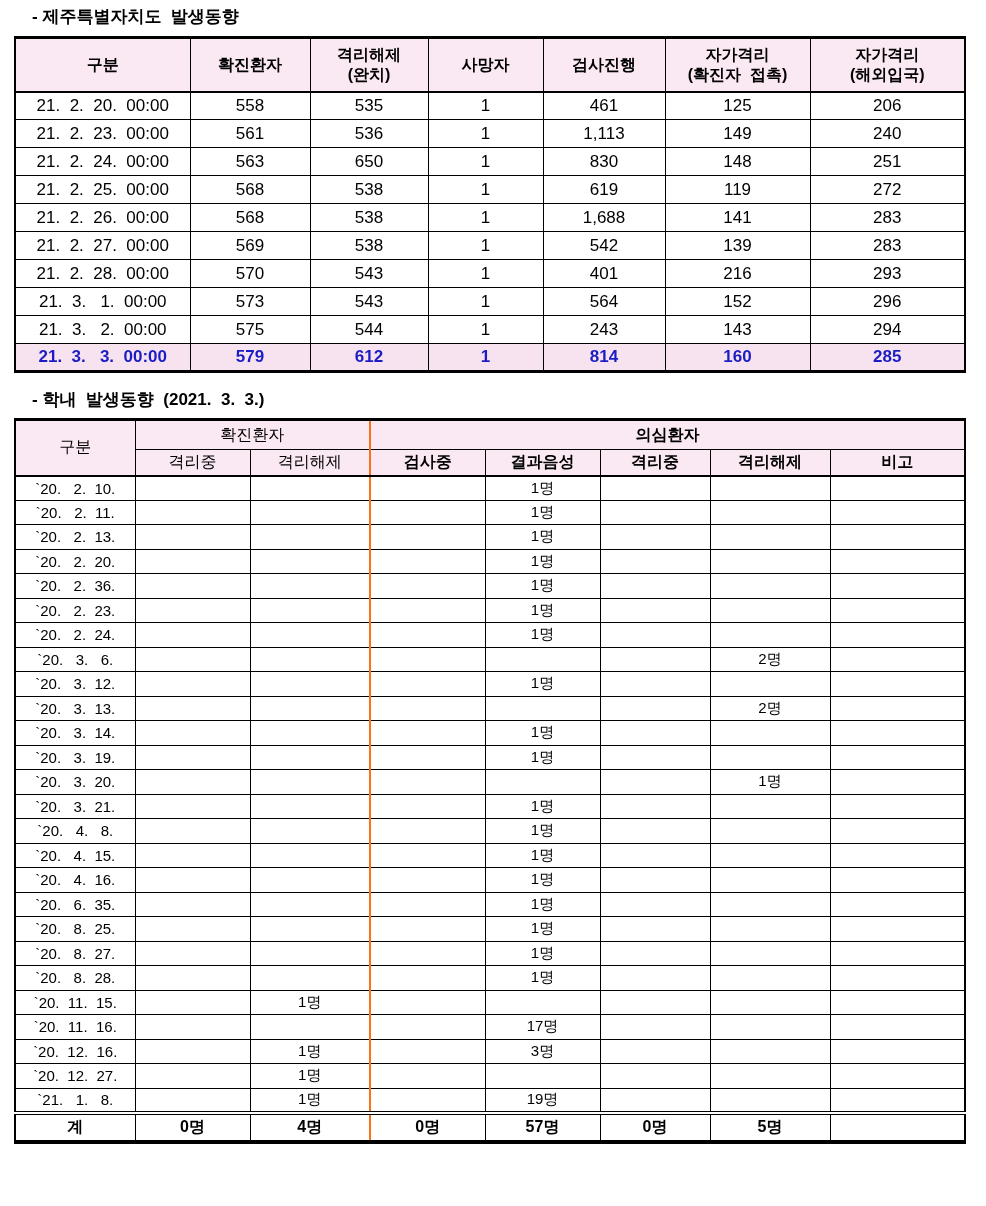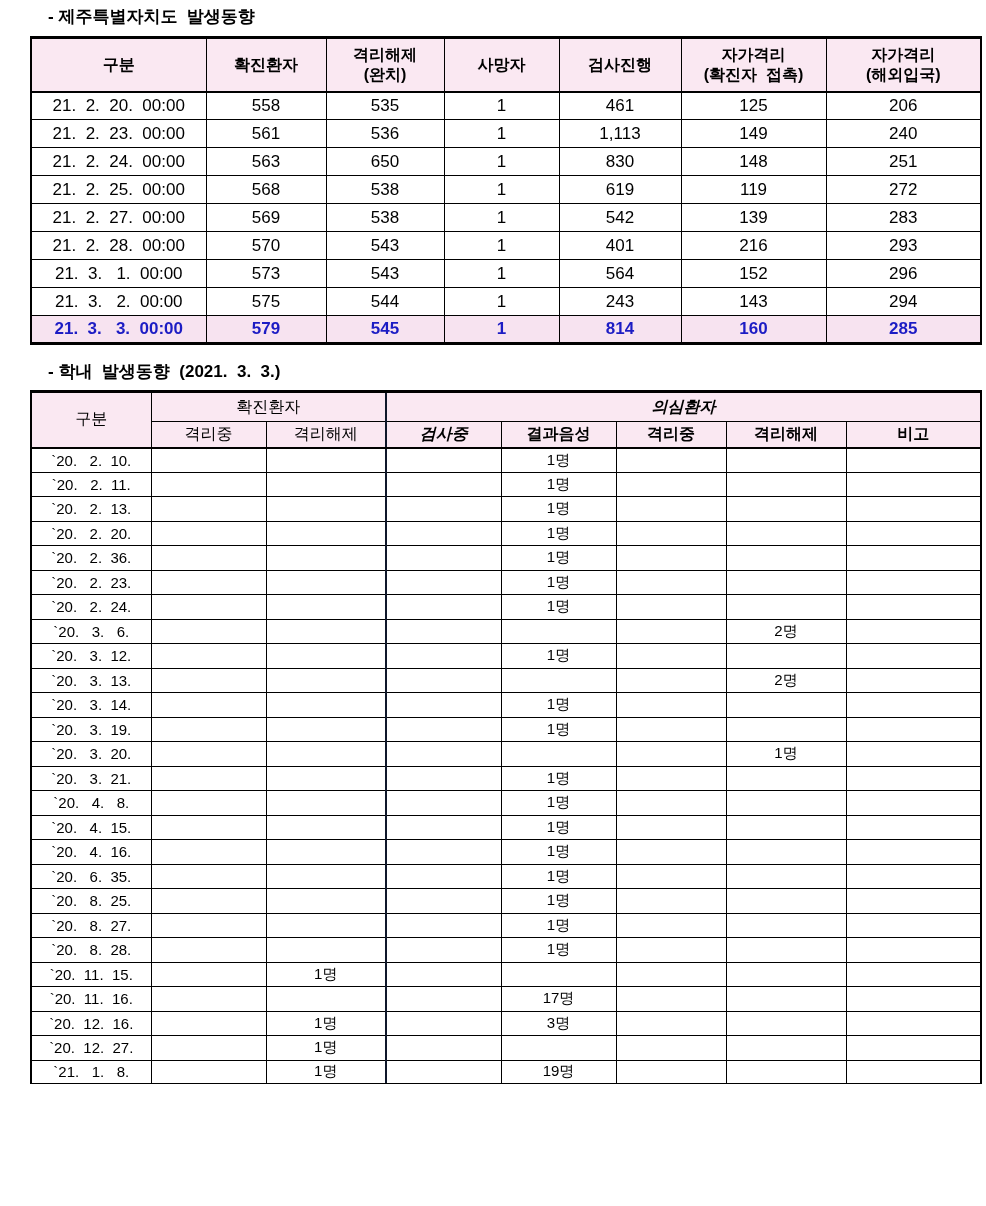--- a/index.html
+++ b/index.html
@@ -1,18 +1,18 @@
 <!DOCTYPE html>
 <html style="--header-bg: #fae8f2; --highlight-bg: #f7e3f0; --highlight-text: #1c1cc4;"><head>
 <meta charset="utf-8">
 <style>
   * { box-sizing: border-box; }
   html,body { margin:0; padding:0; background:#fff; }
   body { font-family: "Liberation Sans", "DejaVu Sans", sans-serif; color:#000; }
-  .page { width:986px; height:1084px; padding:6px 0 0 30px; overflow:hidden; background:#fff; position:relative; }
+  .page { width:986px; height:1206px; padding:6px 0 0 14px; overflow:hidden; background:#fff; position:relative; }
 
   .section-title { font-size:17px; font-weight:bold; line-height:22px; padding-left:18px; white-space:pre; }
   .title1 { margin:0 0 8px 0; }
   .title2 { margin:16px 0 7px 0; }
 
   table { border-collapse:collapse; table-layout:fixed; width:950px; }
   th, td { border:1px solid #000; text-align:center; vertical-align:middle;
            white-space:pre; overflow:hidden; padding:0; }
 
   
@@ -22,21 +22,21 @@
   .t1 tbody td { font-size:17px; height:28px; }
   .t1 tr.highlight td { background:var(--highlight-bg,#f7e3f0); color:var(--highlight-text,#1c1cc4); font-weight:bold; }
 
   
   .t2 { border:2px solid #000; border-top-width:3px; border-bottom-width:4px; }
   .t2 thead th { background:var(--header-bg,#fae8f2); font-weight:normal; font-size:16px; }
   .t2 thead tr.gr1 th { height:30px; }
   .t2 thead tr.gr2 th { height:26px; border-bottom:2px solid #000; }
   .t2 th.corner { border-bottom:2px solid #000; }
   .t2 .bold { font-weight:bold; }
-  .t2 .grp { border-left:2px solid #0f172a;font-style:italic; }
+  .t2 .grp { border-left:2px solid #f97316; }
   .t2 tbody td { font-size:15px; height:24.5px; }
   .t2 tbody td.datec { font-size:15px;margin-left:28px; }
   .t2 tr.total td { font-weight:bold; font-size:16px; height:29px; border-top:4px double #000; }
 </style>
 </head>
 <body>
 
 <div class="page">
 
   <div class="section-title title1">- 제주특별자치도  발생동향</div>
@@ -96,20 +96,29 @@
         <tr>
           <td>21.  2.  25.  00:00</td>
           <td>568</td>
           <td>538</td>
           <td>1</td>
           <td>619</td>
           <td>119</td>
           <td>272</td>
         </tr>
         <tr>
+          <td>21.  2.  26.  00:00</td>
+          <td>568</td>
+          <td>538</td>
+          <td>1</td>
+          <td>1,688</td>
+          <td>141</td>
+          <td>283</td>
+        </tr>
+        <tr>
           <td>21.  2.  27.  00:00</td>
           <td>569</td>
           <td>538</td>
           <td>1</td>
           <td>542</td>
           <td>139</td>
           <td>283</td>
         </tr>
         <tr>
           <td>21.  2.  28.  00:00</td>
@@ -134,21 +143,21 @@
           <td>575</td>
           <td>544</td>
           <td>1</td>
           <td>243</td>
           <td>143</td>
           <td>294</td>
         </tr>
         <tr class="highlight">
           <td>21.  3.   3.  00:00</td>
           <td>579</td>
-          <td>545</td>
+          <td>612</td>
           <td>1</td>
           <td>814</td>
           <td>160</td>
           <td>285</td>
         </tr>
       </tbody>
   </table>
 
   <div class="section-title title2">- 학내  발생동향  (2021.  3.  3.)</div>
 

